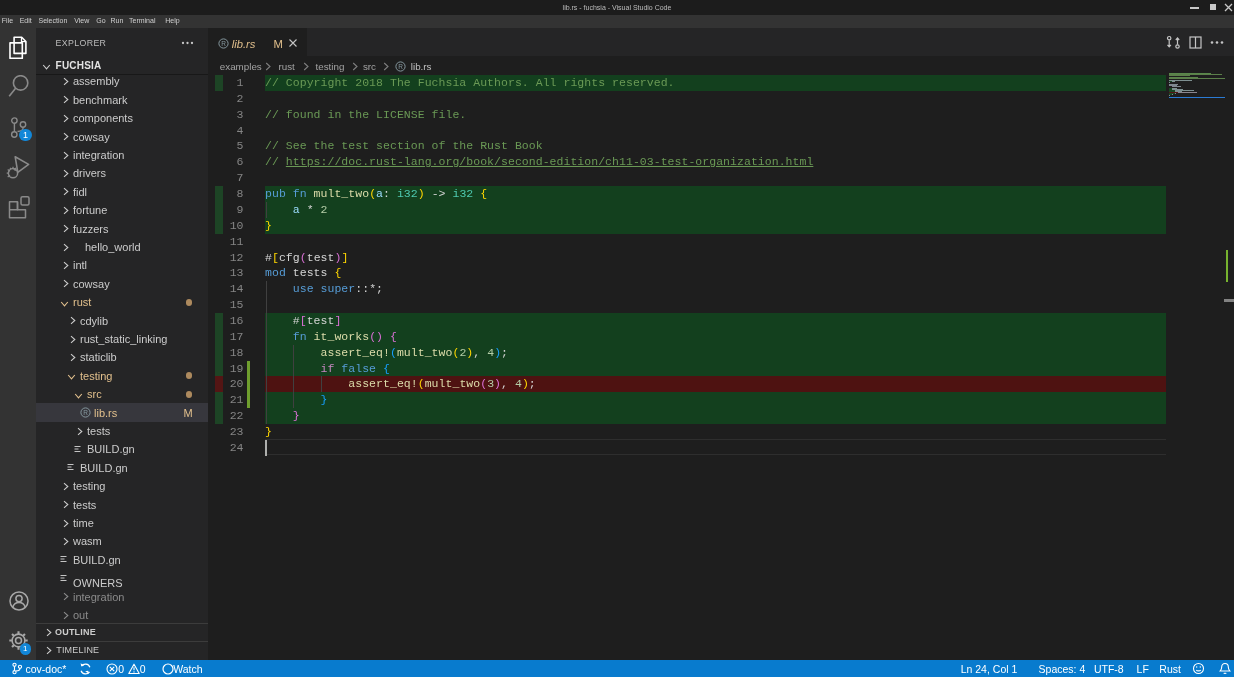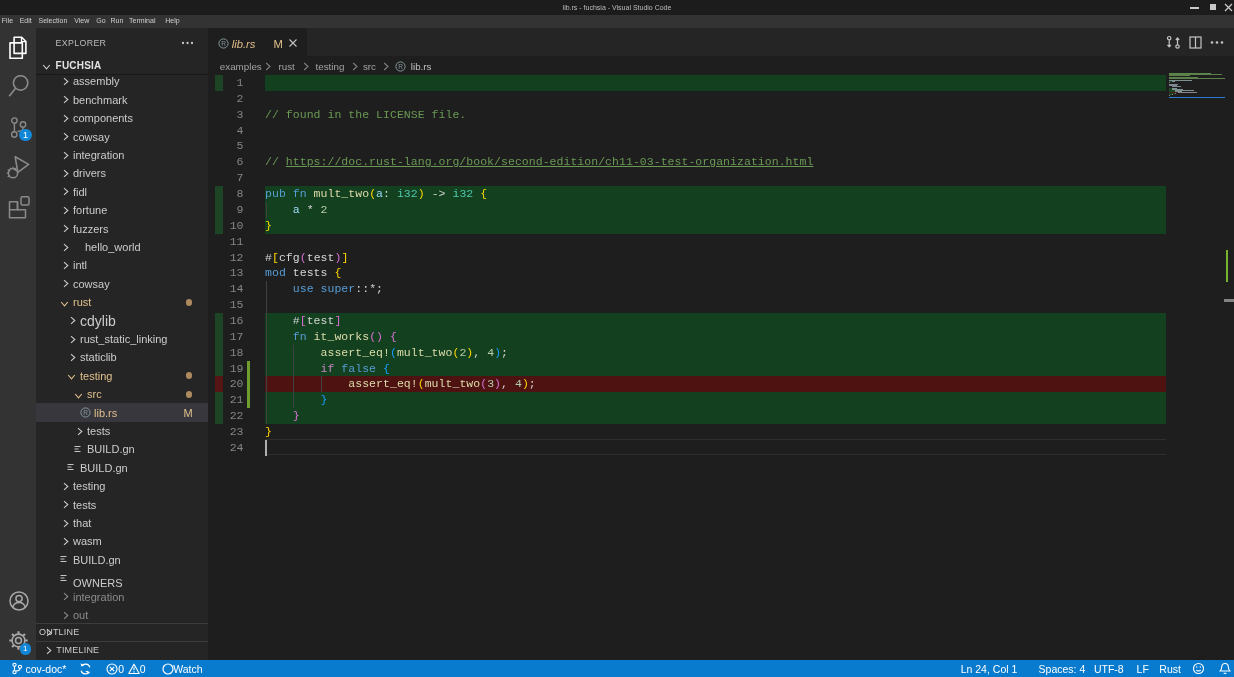--- a/index.html
+++ b/index.html
@@ -132,21 +132,21 @@
     </svg>
 <div class="abs" style="left:73px;top:276.8px;font-size:11px;color:#cccccc;line-height:14px;">cowsay</div>
 <svg class="abs" style="left:60.3px;top:298.7px;" width="9" height="9" viewBox="0 0 9 9">
       <path d="M1.2 3 L4.5 6.8 L7.8 3" fill="none" stroke="#e2c08d" stroke-width="1.1"></path>
     </svg>
 <div class="abs" style="left:73px;top:295.2px;font-size:11px;color:#e2c08d;line-height:14px;">rust</div>
 <div class="abs" style="left:185.5px;top:298.8px;width:6.8px;height:6.8px;border-radius:50%;background:#ad8a5e;"></div>
 <svg class="abs" style="left:68.3px;top:316.09999999999997px;" width="9" height="9" viewBox="0 0 9 9">
       <path d="M3 1.2 L6.8 4.5 L3 7.8" fill="none" stroke="#cccccc" stroke-width="1.1"></path>
     </svg>
-<div class="abs" style="left:80px;top:313.6px;font-size:14px;color:#cccccc;line-height:14px;">cdylib</div>
+<div class="abs" style="left:80px;top:313.6px;font-size:11px;color:#cccccc;line-height:14px;">cdylib</div>
 <svg class="abs" style="left:68.3px;top:334.49999999999994px;" width="9" height="9" viewBox="0 0 9 9">
       <path d="M3 1.2 L6.8 4.5 L3 7.8" fill="none" stroke="#cccccc" stroke-width="1.1"></path>
     </svg>
 <div class="abs" style="left:80px;top:332.0px;font-size:11px;color:#cccccc;line-height:14px;">rust_static_linking</div>
 <svg class="abs" style="left:68.3px;top:352.8999999999999px;" width="9" height="9" viewBox="0 0 9 9">
       <path d="M3 1.2 L6.8 4.5 L3 7.8" fill="none" stroke="#cccccc" stroke-width="1.1"></path>
     </svg>
 <div class="abs" style="left:80px;top:350.4px;font-size:11px;color:#cccccc;line-height:14px;">staticlib</div>
 <svg class="abs" style="left:67.3px;top:372.2999999999999px;" width="9" height="9" viewBox="0 0 9 9">
       <path d="M1.2 3 L4.5 6.8 L7.8 3" fill="none" stroke="#e2c08d" stroke-width="1.1"></path>
@@ -181,21 +181,21 @@
       <path d="M3 1.2 L6.8 4.5 L3 7.8" fill="none" stroke="#cccccc" stroke-width="1.1"></path>
     </svg>
 <div class="abs" style="left:73px;top:479.2px;font-size:11px;color:#cccccc;line-height:14px;">testing</div>
 <svg class="abs" style="left:61.3px;top:500.09999999999974px;" width="9" height="9" viewBox="0 0 9 9">
       <path d="M3 1.2 L6.8 4.5 L3 7.8" fill="none" stroke="#cccccc" stroke-width="1.1"></path>
     </svg>
 <div class="abs" style="left:73px;top:497.6px;font-size:11px;color:#cccccc;line-height:14px;">tests</div>
 <svg class="abs" style="left:61.3px;top:518.4999999999998px;" width="9" height="9" viewBox="0 0 9 9">
       <path d="M3 1.2 L6.8 4.5 L3 7.8" fill="none" stroke="#cccccc" stroke-width="1.1"></path>
     </svg>
-<div class="abs" style="left:73px;top:516.0px;font-size:11px;color:#cccccc;line-height:14px;">that</div>
+<div class="abs" style="left:73px;top:516.0px;font-size:11px;color:#cccccc;line-height:14px;">time</div>
 <svg class="abs" style="left:61.3px;top:536.8999999999997px;" width="9" height="9" viewBox="0 0 9 9">
       <path d="M3 1.2 L6.8 4.5 L3 7.8" fill="none" stroke="#cccccc" stroke-width="1.1"></path>
     </svg>
 <div class="abs" style="left:73px;top:534.4px;font-size:11px;color:#cccccc;line-height:14px;">wasm</div>
 <svg class="abs" style="left:60.3px;top:555.2999999999997px;" width="9" height="9" viewBox="0 0 9 9">
       <path d="M0.5 1.5 h6 M0.5 4 h4 M0.5 6.5 h6" stroke="#c5c5c5" stroke-width="1"></path>
     </svg>
 <div class="abs" style="left:73px;top:552.8px;font-size:11px;color:#cccccc;line-height:14px;">BUILD.gn</div>
 <svg class="abs" style="left:60.3px;top:573.6999999999997px;" width="9" height="9" viewBox="0 0 9 9">
       <path d="M0.5 1.5 h6 M0.5 4 h4 M0.5 6.5 h6" stroke="#c5c5c5" stroke-width="1"></path>
@@ -206,21 +206,21 @@
     </svg>
 <div class="abs" style="left:73px;top:589.6px;font-size:11px;color:#8b8b8b;line-height:14px;">integration</div>
 <svg class="abs" style="left:61.3px;top:610.4999999999997px;" width="9" height="9" viewBox="0 0 9 9">
       <path d="M3 1.2 L6.8 4.5 L3 7.8" fill="none" stroke="#8b8b8b" stroke-width="1.1"></path>
     </svg>
 <div class="abs" style="left:73px;top:608.0px;font-size:11px;color:#8b8b8b;line-height:14px;">out</div>
 <div class="abs" style="left:35.5px;top:622.9px;width:172px;height:1px;background:#3c3c3c;"></div>
 <svg class="abs" style="left:44.0px;top:628.3px;" width="9" height="9" viewBox="0 0 9 9">
       <path d="M3 1.2 L6.8 4.5 L3 7.8" fill="none" stroke="#cccccc" stroke-width="1.1"></path>
     </svg>
-<div class="abs" style="left:39px;top:627.3px;font-size:9px;font-weight:normal;color:#cccccc;letter-spacing:0.2px;">OUTLINE</div>
+<div class="abs" style="left:55px;top:627.3px;font-size:9px;font-weight:bold;color:#cccccc;letter-spacing:0.2px;">OUTLINE</div>
 <div class="abs" style="left:35.5px;top:641.3px;width:172px;height:1px;background:#3c3c3c;"></div>
 <svg class="abs" style="left:44.0px;top:646.4px;" width="9" height="9" viewBox="0 0 9 9">
       <path d="M3 1.2 L6.8 4.5 L3 7.8" fill="none" stroke="#cccccc" stroke-width="1.1"></path>
     </svg>
 <div class="abs" style="left:56.2px;top:645.4px;font-size:9px;font-weight:normal;color:#cccccc;letter-spacing:0.2px;">TIMELINE</div>
 <div class="abs" style="left:207.5px;top:28px;width:1026.5px;height:27.5px;background:#252526;"></div>
 <div class="abs" style="left:207.5px;top:28px;width:99px;height:27.5px;background:#1e1e1e;"></div>
 <svg class="abs" style="left:217.5px;top:37.5px;" width="11" height="11" viewBox="0 0 11 11">
       <circle cx="5.5" cy="5.5" r="4.6" fill="none" stroke="#85979e" stroke-width="1"></circle>
       <text x="5.5" y="7.8" font-size="6.5" fill="#85979e" text-anchor="middle" font-family="Liberation Sans">R</text>
@@ -324,21 +324,23 @@
 <div class="abs" style="left:265.50px;top:344.72px;width:1px;height:15.87px;background:#404040;"></div>
 <div class="abs" style="left:293.26px;top:344.72px;width:1px;height:15.87px;background:#404040;"></div>
 <div class="abs" style="left:265.50px;top:360.59px;width:1px;height:15.87px;background:#404040;"></div>
 <div class="abs" style="left:293.26px;top:360.59px;width:1px;height:15.87px;background:#404040;"></div>
 <div class="abs" style="left:265.50px;top:376.45px;width:1px;height:15.87px;background:#404040;"></div>
 <div class="abs" style="left:293.26px;top:376.45px;width:1px;height:15.87px;background:#404040;"></div>
 <div class="abs" style="left:321.02px;top:376.45px;width:1px;height:15.87px;background:#404040;"></div>
 <div class="abs" style="left:265.50px;top:392.32px;width:1px;height:15.87px;background:#404040;"></div>
 <div class="abs" style="left:293.26px;top:392.32px;width:1px;height:15.87px;background:#404040;"></div>
 <div class="abs" style="left:265.50px;top:408.19px;width:1px;height:15.87px;background:#404040;"></div>
+<div class="abs mono" style="left:265.0px;top:75.00px;height:15.87px;line-height:15.87px;font-size:11.5px;letter-spacing:0.04px;white-space:pre;"><span style="color:#6a9955;">// Copyright 2018 The Fuchsia Authors. All rights reserved.</span></div>
 <div class="abs mono" style="left:265.0px;top:106.73px;height:15.87px;line-height:15.87px;font-size:11.5px;letter-spacing:0.04px;white-space:pre;"><span style="color:#6a9955;">// found in the LICENSE file.</span></div>
+<div class="abs mono" style="left:265.0px;top:138.46px;height:15.87px;line-height:15.87px;font-size:11.5px;letter-spacing:0.04px;white-space:pre;"><span style="color:#6a9955;">// See the test section of the Rust Book</span></div>
 <div class="abs mono" style="left:265.0px;top:154.33px;height:15.87px;line-height:15.87px;font-size:11.5px;letter-spacing:0.04px;white-space:pre;"><span style="color:#6a9955;">// </span><span style="color:#6a9955;text-decoration:underline;">https://doc.rust-lang.org/book/second-edition/ch11-03-test-organization.html</span></div>
 <div class="abs mono" style="left:265.0px;top:186.06px;height:15.87px;line-height:15.87px;font-size:11.5px;letter-spacing:0.04px;white-space:pre;"><span style="color:#569cd6;">pub fn </span><span style="color:#dcdcaa;">mult_two</span><span style="color:#ffd700;">(</span><span style="color:#9cdcfe;">a</span><span style="color:#d4d4d4;">: </span><span style="color:#4ec9b0;">i32</span><span style="color:#ffd700;">)</span><span style="color:#d4d4d4;"> -&gt; </span><span style="color:#4ec9b0;">i32</span><span style="color:#d4d4d4;"> </span><span style="color:#ffd700;">{</span></div>
 <div class="abs mono" style="left:265.0px;top:201.93px;height:15.87px;line-height:15.87px;font-size:11.5px;letter-spacing:0.04px;white-space:pre;"><span style="color:#d4d4d4;">    </span><span style="color:#9cdcfe;">a</span><span style="color:#d4d4d4;"> * </span><span style="color:#b5cea8;">2</span></div>
 <div class="abs mono" style="left:265.0px;top:217.79px;height:15.87px;line-height:15.87px;font-size:11.5px;letter-spacing:0.04px;white-space:pre;"><span style="color:#ffd700;">}</span></div>
 <div class="abs mono" style="left:265.0px;top:249.53px;height:15.87px;line-height:15.87px;font-size:11.5px;letter-spacing:0.04px;white-space:pre;"><span style="color:#d4d4d4;">#</span><span style="color:#ffd700;">[</span><span style="color:#d4d4d4;">cfg</span><span style="color:#da70d6;">(</span><span style="color:#d4d4d4;">test</span><span style="color:#da70d6;">)</span><span style="color:#ffd700;">]</span></div>
 <div class="abs mono" style="left:265.0px;top:265.39px;height:15.87px;line-height:15.87px;font-size:11.5px;letter-spacing:0.04px;white-space:pre;"><span style="color:#569cd6;">mod </span><span style="color:#d4d4d4;">tests </span><span style="color:#ffd700;">{</span></div>
 <div class="abs mono" style="left:265.0px;top:281.26px;height:15.87px;line-height:15.87px;font-size:11.5px;letter-spacing:0.04px;white-space:pre;"><span style="color:#d4d4d4;">    </span><span style="color:#569cd6;">use super</span><span style="color:#d4d4d4;">::*;</span></div>
 <div class="abs mono" style="left:265.0px;top:312.99px;height:15.87px;line-height:15.87px;font-size:11.5px;letter-spacing:0.04px;white-space:pre;"><span style="color:#d4d4d4;">    #</span><span style="color:#da70d6;">[</span><span style="color:#d4d4d4;">test</span><span style="color:#da70d6;">]</span></div>
 <div class="abs mono" style="left:265.0px;top:328.86px;height:15.87px;line-height:15.87px;font-size:11.5px;letter-spacing:0.04px;white-space:pre;"><span style="color:#d4d4d4;">    </span><span style="color:#569cd6;">fn </span><span style="color:#dcdcaa;">it_works</span><span style="color:#da70d6;">()</span><span style="color:#d4d4d4;"> </span><span style="color:#da70d6;">{</span></div>
 <div class="abs mono" style="left:265.0px;top:344.72px;height:15.87px;line-height:15.87px;font-size:11.5px;letter-spacing:0.04px;white-space:pre;"><span style="color:#d4d4d4;">        </span><span style="color:#dcdcaa;">assert_eq!</span><span style="color:#179fff;">(</span><span style="color:#dcdcaa;">mult_two</span><span style="color:#ffd700;">(</span><span style="color:#b5cea8;">2</span><span style="color:#ffd700;">)</span><span style="color:#d4d4d4;">, </span><span style="color:#b5cea8;">4</span><span style="color:#179fff;">)</span><span style="color:#d4d4d4;">;</span></div>

